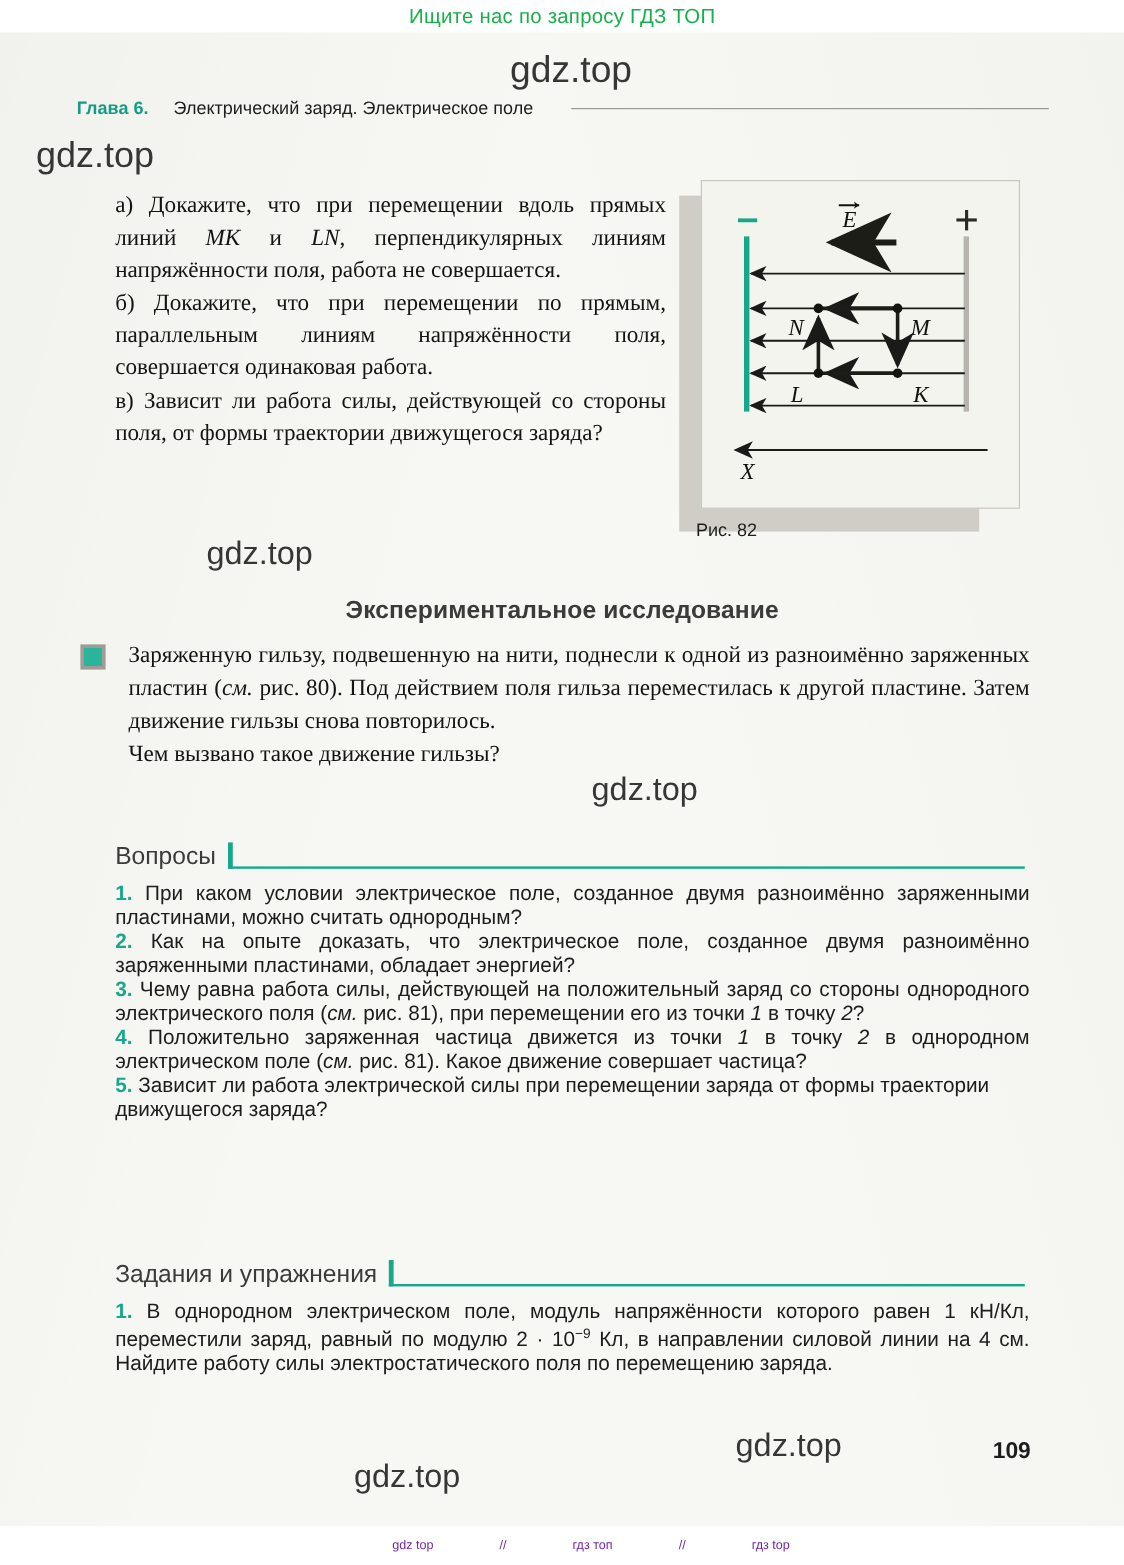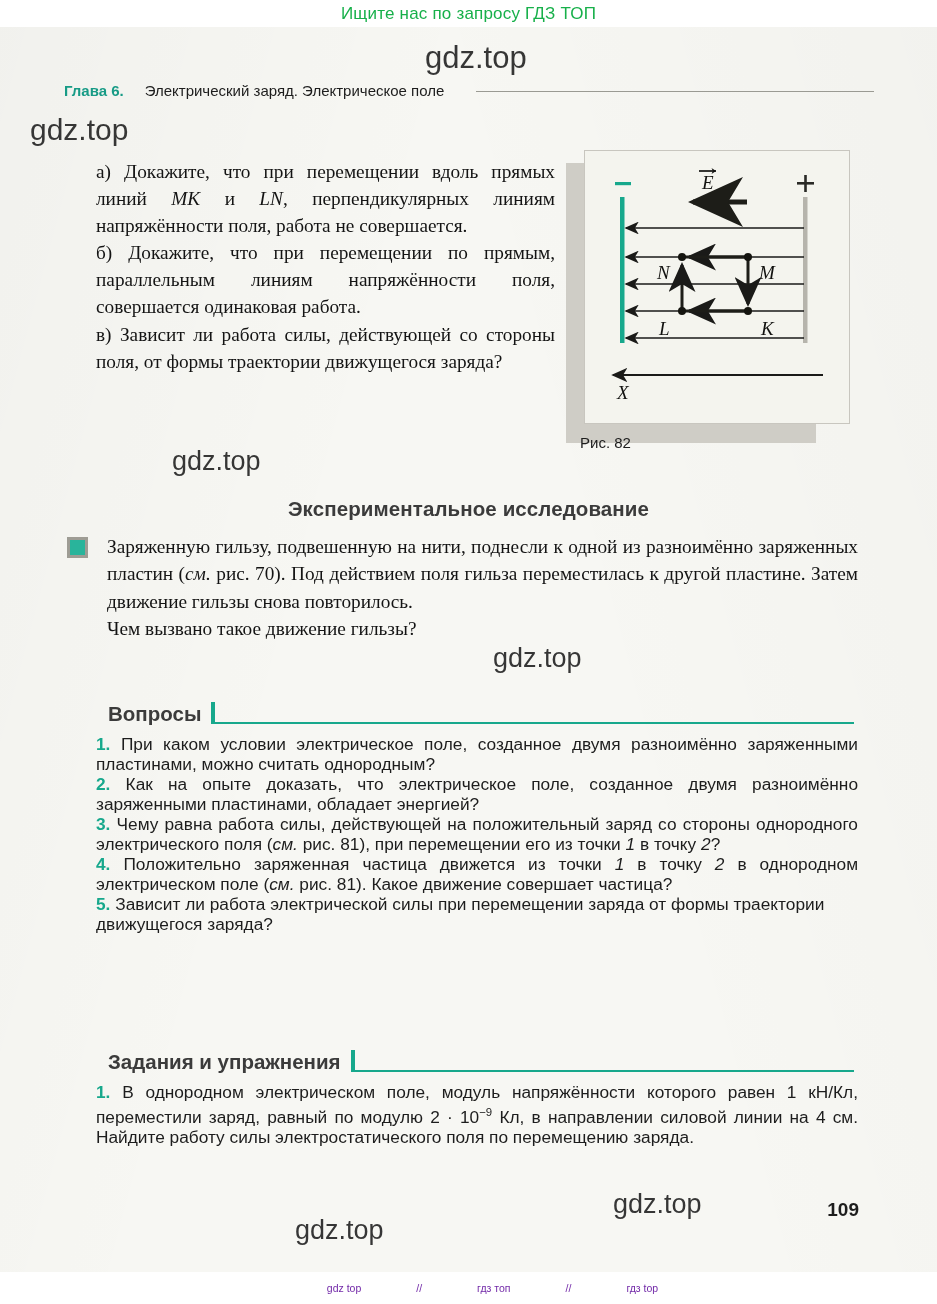--- a/index.html
+++ b/index.html
@@ -119,22 +119,22 @@
   .exp-body p.q{text-align:left;}
 
   
   .sec-head{position:absolute;left:0;width:937px;height:30px;}
   .sec-head .inner{
     position:absolute;right:83px;left:96px;height:30px;
     display:flex;align-items:flex-end;justify-content:flex-end;
   }
   .sec-head .sh-text{
     font-family:"Liberation Sans", sans-serif;
-    font-size:20.5px;font-weight:700;color:#3b3b3b;
-    margin-right:10px;line-height:22px;position:relative;top:1px;margin-left:12px;
+    font-size:20.5px;font-weight:400;color:#3b3b3b;
+    margin-right:10px;line-height:22px;position:relative;top:1px;
   }
   .sec-head .sh-rule{
     flex:1;position:relative;height:22px;
   }
   .sec-head .sh-rule::before{
     content:"";position:absolute;left:0;top:0;width:4px;height:22px;background:#17a88c;
   }
   .sec-head .sh-rule::after{
     content:"";position:absolute;left:0;bottom:0;right:0;height:2px;background:#17a88c;
   }
@@ -256,21 +256,21 @@
     </svg>
   </div>
   <div class="fig-caption">Рис. 82</div>
 </div>
 
 <div class="exp-title">Экспериментальное исследование</div>
 <div class="exp-icon">
     <i></i>
   </div>
 <div class="exp-body">
-  <p><span>Заряженную гильзу, подвешенную на нити, поднесли к одной из разноимённо заряженных пластин (</span><span class="ital">см.</span><span> рис. 70). Под  действием поля гильза переместилась к другой пластине. Затем движение гильзы снова повторилось.</span></p>
+  <p><span>Заряженную гильзу, подвешенную на нити, поднесли к одной из разноимённо заряженных пластин (</span><span class="ital">см.</span><span> рис. 80). Под  действием поля гильза переместилась к другой пластине. Затем движение гильзы снова повторилось.</span></p>
   <p class="q">Чем вызвано такое движение гильзы?</p>
 </div>
 
 <div class="sec-head" id="questions-heading">
   <div class="inner">
     <span class="sh-text">Вопросы</span>
     <span class="sh-rule"></span>
   </div>
 </div>
 

